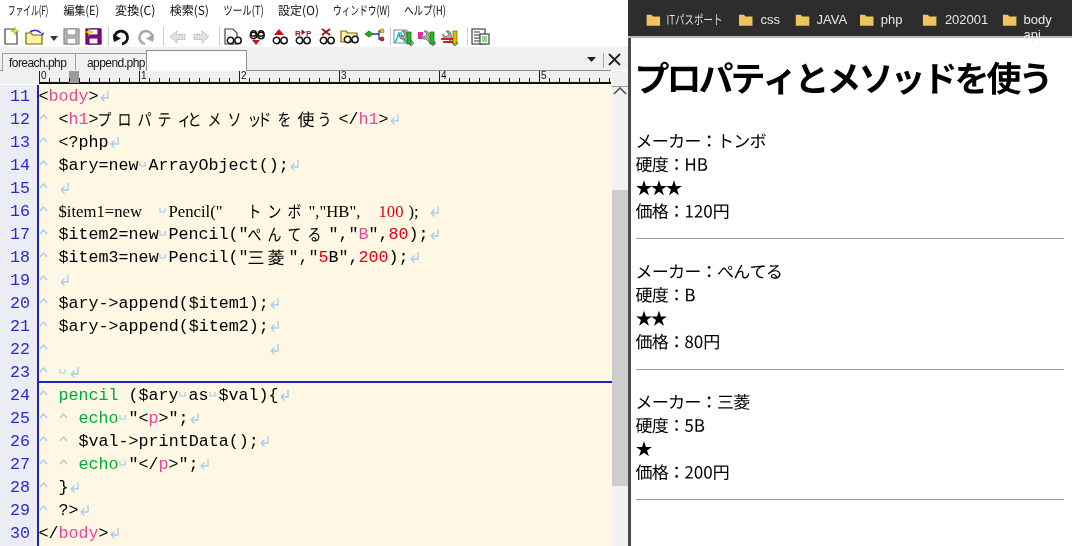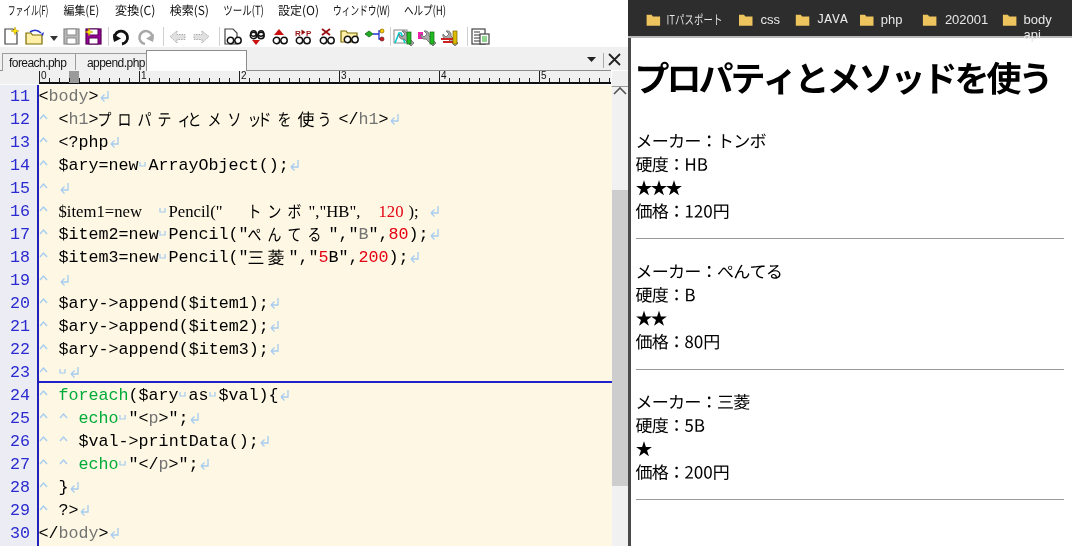--- a/index.html
+++ b/index.html
@@ -1,19 +1,19 @@
 <!DOCTYPE html>
 <html><head><meta charset="utf-8"><style>
 html,body{margin:0;padding:0;}
 #root{position:relative;width:1072px;height:546px;overflow:hidden;background:#fff;
  font-family:"Liberation Sans",sans-serif;}
 .abs{position:absolute;}
 .mono{font-family:"Liberation Mono",monospace;font-size:16.7px;line-height:23px;white-space:pre;}
 .cl span{position:absolute;top:0;}
-.k{color:#000}.m{color:#737373}.r{color:#e60012}.g{color:#00ac39}
+.k{color:#000}.m{color:#ec4899}.r{color:#e60012}.g{color:#00ac39}
 #gut{position:absolute;left:0;top:85px;width:30px;text-align:right;color:#2a2ad0;}
 .tick{position:absolute;background:#222;width:1px;}
 .rnum{position:absolute;font-size:10px;color:#111;font-family:"Liberation Sans",sans-serif;}
 .tablab{position:absolute;font-size:12px;color:#151515;letter-spacing:-0.55px;}
 .tabact{position:absolute;font-size:13px;color:#111;letter-spacing:-0.2px;}
 .bmlab{position:absolute;font-size:13px;color:#e8e8e8;}
 </style></head><body>
 <div id="root">
     <div class="abs" style="left:0;top:0;width:628px;height:546px;background:#fff;"></div>
     <div class="abs" style="left:0;top:47px;width:628px;height:24px;background:#f0f0f0;"></div>
@@ -100,40 +100,39 @@
     <div class="abs" style="left:612px;top:85px;width:16px;height:461px;background:#f1f1f1;"></div>
     <div class="abs" style="left:612px;top:190px;width:16px;height:296px;background:#cdcdcd;"></div>
     <div class="abs" style="left:611px;top:70px;width:17px;height:15px;background:#f0f0f0;border-top:1px solid #fff;border-left:1px solid #fff;border-bottom:1px solid #9a9a9a;"></div>
     <div class="abs" style="left:628px;top:0;width:3px;height:546px;background:#4a4a4a;"></div>
     <div id="gut" class="mono"><div style="height:23px;">11</div><div style="height:23px;">12</div><div style="height:23px;">13</div><div style="height:23px;">14</div><div style="height:23px;">15</div><div style="height:23px;">16</div><div style="height:23px;">17</div><div style="height:23px;">18</div><div style="height:23px;">19</div><div style="height:23px;">20</div><div style="height:23px;">21</div><div style="height:23px;">22</div><div style="height:23px;">23</div><div style="height:23px;">24</div><div style="height:23px;">25</div><div style="height:23px;">26</div><div style="height:23px;">27</div><div style="height:23px;">28</div><div style="height:23px;">29</div><div style="height:23px;">30</div></div>
     <div class="cl mono abs" style="left:38.5px;top:85px;width:570px;height:23px;"><span class="k" style="left:0px;">&lt;</span><span class="m" style="left:10px;">body</span><span class="k" style="left:50px;">&gt;</span></div>
     <div class="cl mono abs" style="left:38.5px;top:108px;width:570px;height:23px;"><span class="k" style="left:20px;">&lt;</span><span class="m" style="left:30px;">h1</span><span class="k" style="left:50px;">&gt;</span><span class="k" style="left:300px;">&lt;/</span><span class="m" style="left:320px;">h1</span><span class="k" style="left:340px;">&gt;</span></div>
     <div class="cl mono abs" style="left:38.5px;top:154px;width:570px;height:23px;"><span class="k" style="left:20px;">$ary=new</span><span class="k" style="left:110px;">ArrayObject();</span></div>
     <div class="cl mono abs" style="left:38.5px;top:131px;width:570px;height:23px;"><span class="k" style="left:20px;">&lt;?php</span></div>
     <div class="cl mono abs" style="left:38.5px;top:177px;width:570px;height:23px;"></div>
-    <div class="cl mono abs" style="left:38.5px;top:200px;width:570px;height:23px;font-family:Liberation Serif, serif;"><span class="k" style="left:20px;">$item1=new</span><span class="k" style="left:130px;">Pencil("</span><span class="k" style="left:270px;">","HB",</span><span class="r" style="left:340px;">120</span><span class="k" style="left:370px;">);</span></div>
+    <div class="cl mono abs" style="left:38.5px;top:200px;width:570px;height:23px;font-family:Liberation Serif, serif;"><span class="k" style="left:20px;">$item1=new</span><span class="k" style="left:130px;">Pencil("</span><span class="k" style="left:270px;">","HB",</span><span class="r" style="left:340px;">100</span><span class="k" style="left:370px;">);</span></div>
     <div class="cl mono abs" style="left:38.5px;top:223px;width:570px;height:23px;"><span class="k" style="left:20px;">$item2=new</span><span class="k" style="left:130px;">Pencil("</span><span class="k" style="left:290px;">","</span><span class="m" style="left:320px;">B</span><span class="k" style="left:330px;">",</span><span class="r" style="left:350px;">80</span><span class="k" style="left:370px;">);</span></div>
     <div class="cl mono abs" style="left:38.5px;top:246px;width:570px;height:23px;"><span class="k" style="left:20px;">$item3=new</span><span class="k" style="left:130px;">Pencil("</span><span class="k" style="left:250px;">","</span><span class="r" style="left:280px;">5</span><span class="k" style="left:290px;">B</span><span class="k" style="left:300px;">",</span><span class="r" style="left:320px;">200</span><span class="k" style="left:350px;">);</span></div>
     <div class="cl mono abs" style="left:38.5px;top:269px;width:570px;height:23px;"></div>
     <div class="cl mono abs" style="left:38.5px;top:292px;width:570px;height:23px;"><span class="k" style="left:20px;">$ary-&gt;append($item1);</span></div>
     <div class="cl mono abs" style="left:38.5px;top:315px;width:570px;height:23px;"><span class="k" style="left:20px;">$ary-&gt;append($item2);</span></div>
-    <div class="cl mono abs" style="left:38.5px;top:338px;width:570px;height:23px;"><span class="k" style="left:20px;">$ary-&gt;append($item3);</span></div>
     <div class="cl mono abs" style="left:38.5px;top:361px;width:570px;height:23px;"></div>
-    <div class="cl mono abs" style="left:38.5px;top:384px;width:570px;height:23px;"><span class="g" style="left:20px;">foreach</span><span class="k" style="left:90px;">($ary</span><span class="k" style="left:150px;">as</span><span class="k" style="left:180px;">$val){</span></div>
+    <div class="cl mono abs" style="left:38.5px;top:384px;width:570px;height:23px;"><span class="g" style="left:20px;">pencil</span><span class="k" style="left:90px;">($ary</span><span class="k" style="left:150px;">as</span><span class="k" style="left:180px;">$val){</span></div>
     <div class="cl mono abs" style="left:38.5px;top:407px;width:570px;height:23px;"><span class="g" style="left:40px;">echo</span><span class="k" style="left:90px;">"</span><span class="k" style="left:100px;">&lt;</span><span class="m" style="left:110px;">p</span><span class="k" style="left:120px;">&gt;</span><span class="k" style="left:130px;">";</span></div>
     <div class="cl mono abs" style="left:38.5px;top:430px;width:570px;height:23px;"><span class="k" style="left:40px;">$val-&gt;printData();</span></div>
     <div class="cl mono abs" style="left:38.5px;top:453px;width:570px;height:23px;"><span class="g" style="left:40px;">echo</span><span class="k" style="left:90px;">"</span><span class="k" style="left:100px;">&lt;/</span><span class="m" style="left:120px;">p</span><span class="k" style="left:130px;">&gt;</span><span class="k" style="left:140px;">";</span></div>
     <div class="cl mono abs" style="left:38.5px;top:476px;width:570px;height:23px;"><span class="k" style="left:20px;">}</span></div>
     <div class="cl mono abs" style="left:38.5px;top:499px;width:570px;height:23px;"><span class="k" style="left:20px;">?&gt;</span></div>
     <div class="cl mono abs" style="left:38.5px;top:522px;width:570px;height:23px;"><span class="k" style="left:0px;">&lt;/</span><span class="m" style="left:20px;">body</span><span class="k" style="left:60px;">&gt;</span></div>
     <div class="abs" style="left:631px;top:0;width:441px;height:546px;background:#fff;"></div>
     <div class="abs" style="left:628px;top:0;width:444px;height:36px;background:#2d2d2d;"></div>
     <div class="abs" style="left:628px;top:36px;width:444px;height:1.5px;background:#b8b8b8;"></div>
     <div class="bmlab" style="left:760.5px;top:12px;">css</div>
-    <div class="bmlab" style="left:816.5px;top:12px;font-family:Liberation Mono, monospace;">JAVA</div>
+    <div class="bmlab" style="left:816.5px;top:12px;">JAVA</div>
     <div class="bmlab" style="left:880.7px;top:12px;">php</div>
     <div class="bmlab" style="left:944.9px;top:12px;">202001</div>
     <div class="bmlab" style="left:1023.6px;top:12px;">body api</div>
     <div class="abs" style="left:636px;top:238px;width:428px;height:1px;background:#9a9a9a;"></div>
     <div class="abs" style="left:636px;top:368.5px;width:428px;height:1px;background:#9a9a9a;"></div>
     <div class="abs" style="left:636px;top:499px;width:428px;height:1px;background:#9a9a9a;"></div>
     <svg class="abs" style="left:0;top:0;" width="1072" height="546" viewBox="0 0 1072 546">
       <defs>
         <path id="g0" d="M861 -665 800 -704C781 -699 762 -699 747 -699C701 -699 302 -699 245 -699C212 -699 173 -702 145 -705V-617C171 -618 205 -620 245 -620C302 -620 698 -620 756 -620C742 -524 696 -385 625 -294C541 -187 429 -102 235 -53L303 22C487 -36 606 -129 697 -246C776 -349 824 -510 846 -615C850 -634 854 -651 861 -665Z"></path>
         <path id="g1" d="M865 -505 820 -547C807 -544 780 -542 765 -542C717 -542 310 -542 271 -542C241 -542 205 -545 177 -549V-466C208 -468 241 -470 271 -470C310 -470 693 -469 749 -469C720 -420 648 -332 577 -289L642 -244C732 -306 816 -431 845 -478C850 -486 859 -498 865 -505ZM529 -402H442C445 -382 448 -362 448 -342C448 -212 429 -102 294 -11C271 5 247 15 225 23L296 79C507 -38 527 -189 529 -402Z"></path>

